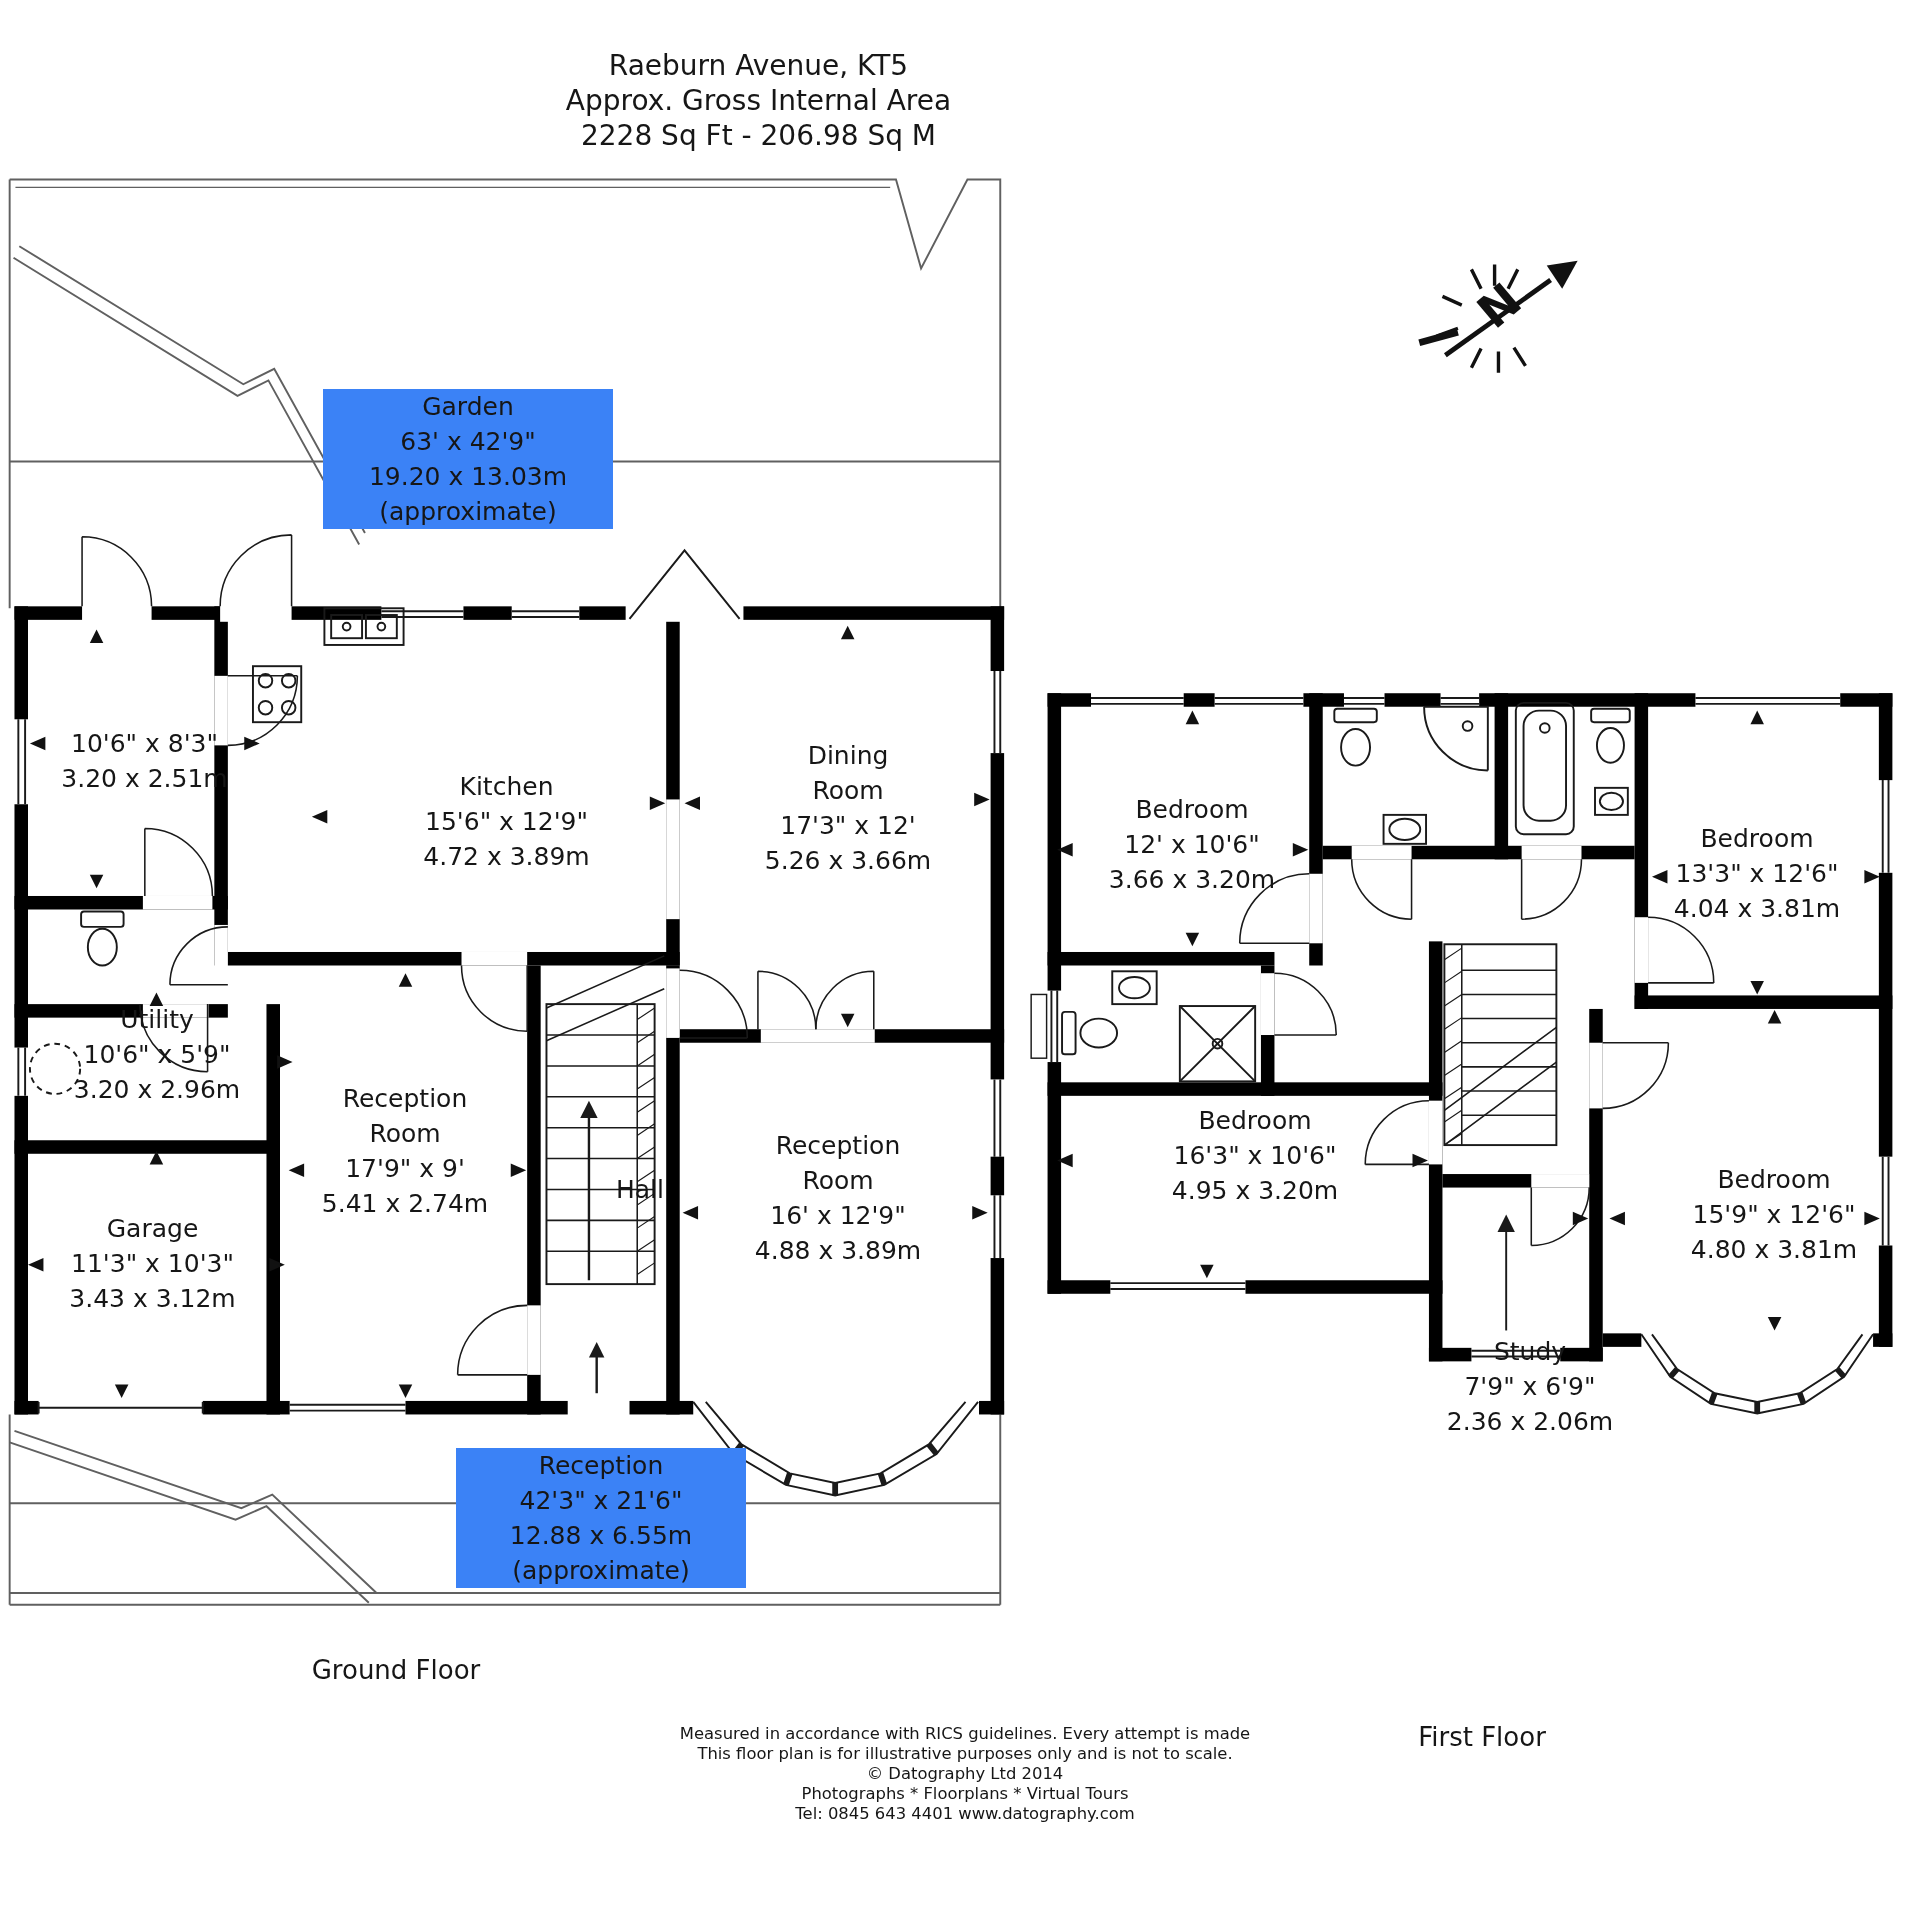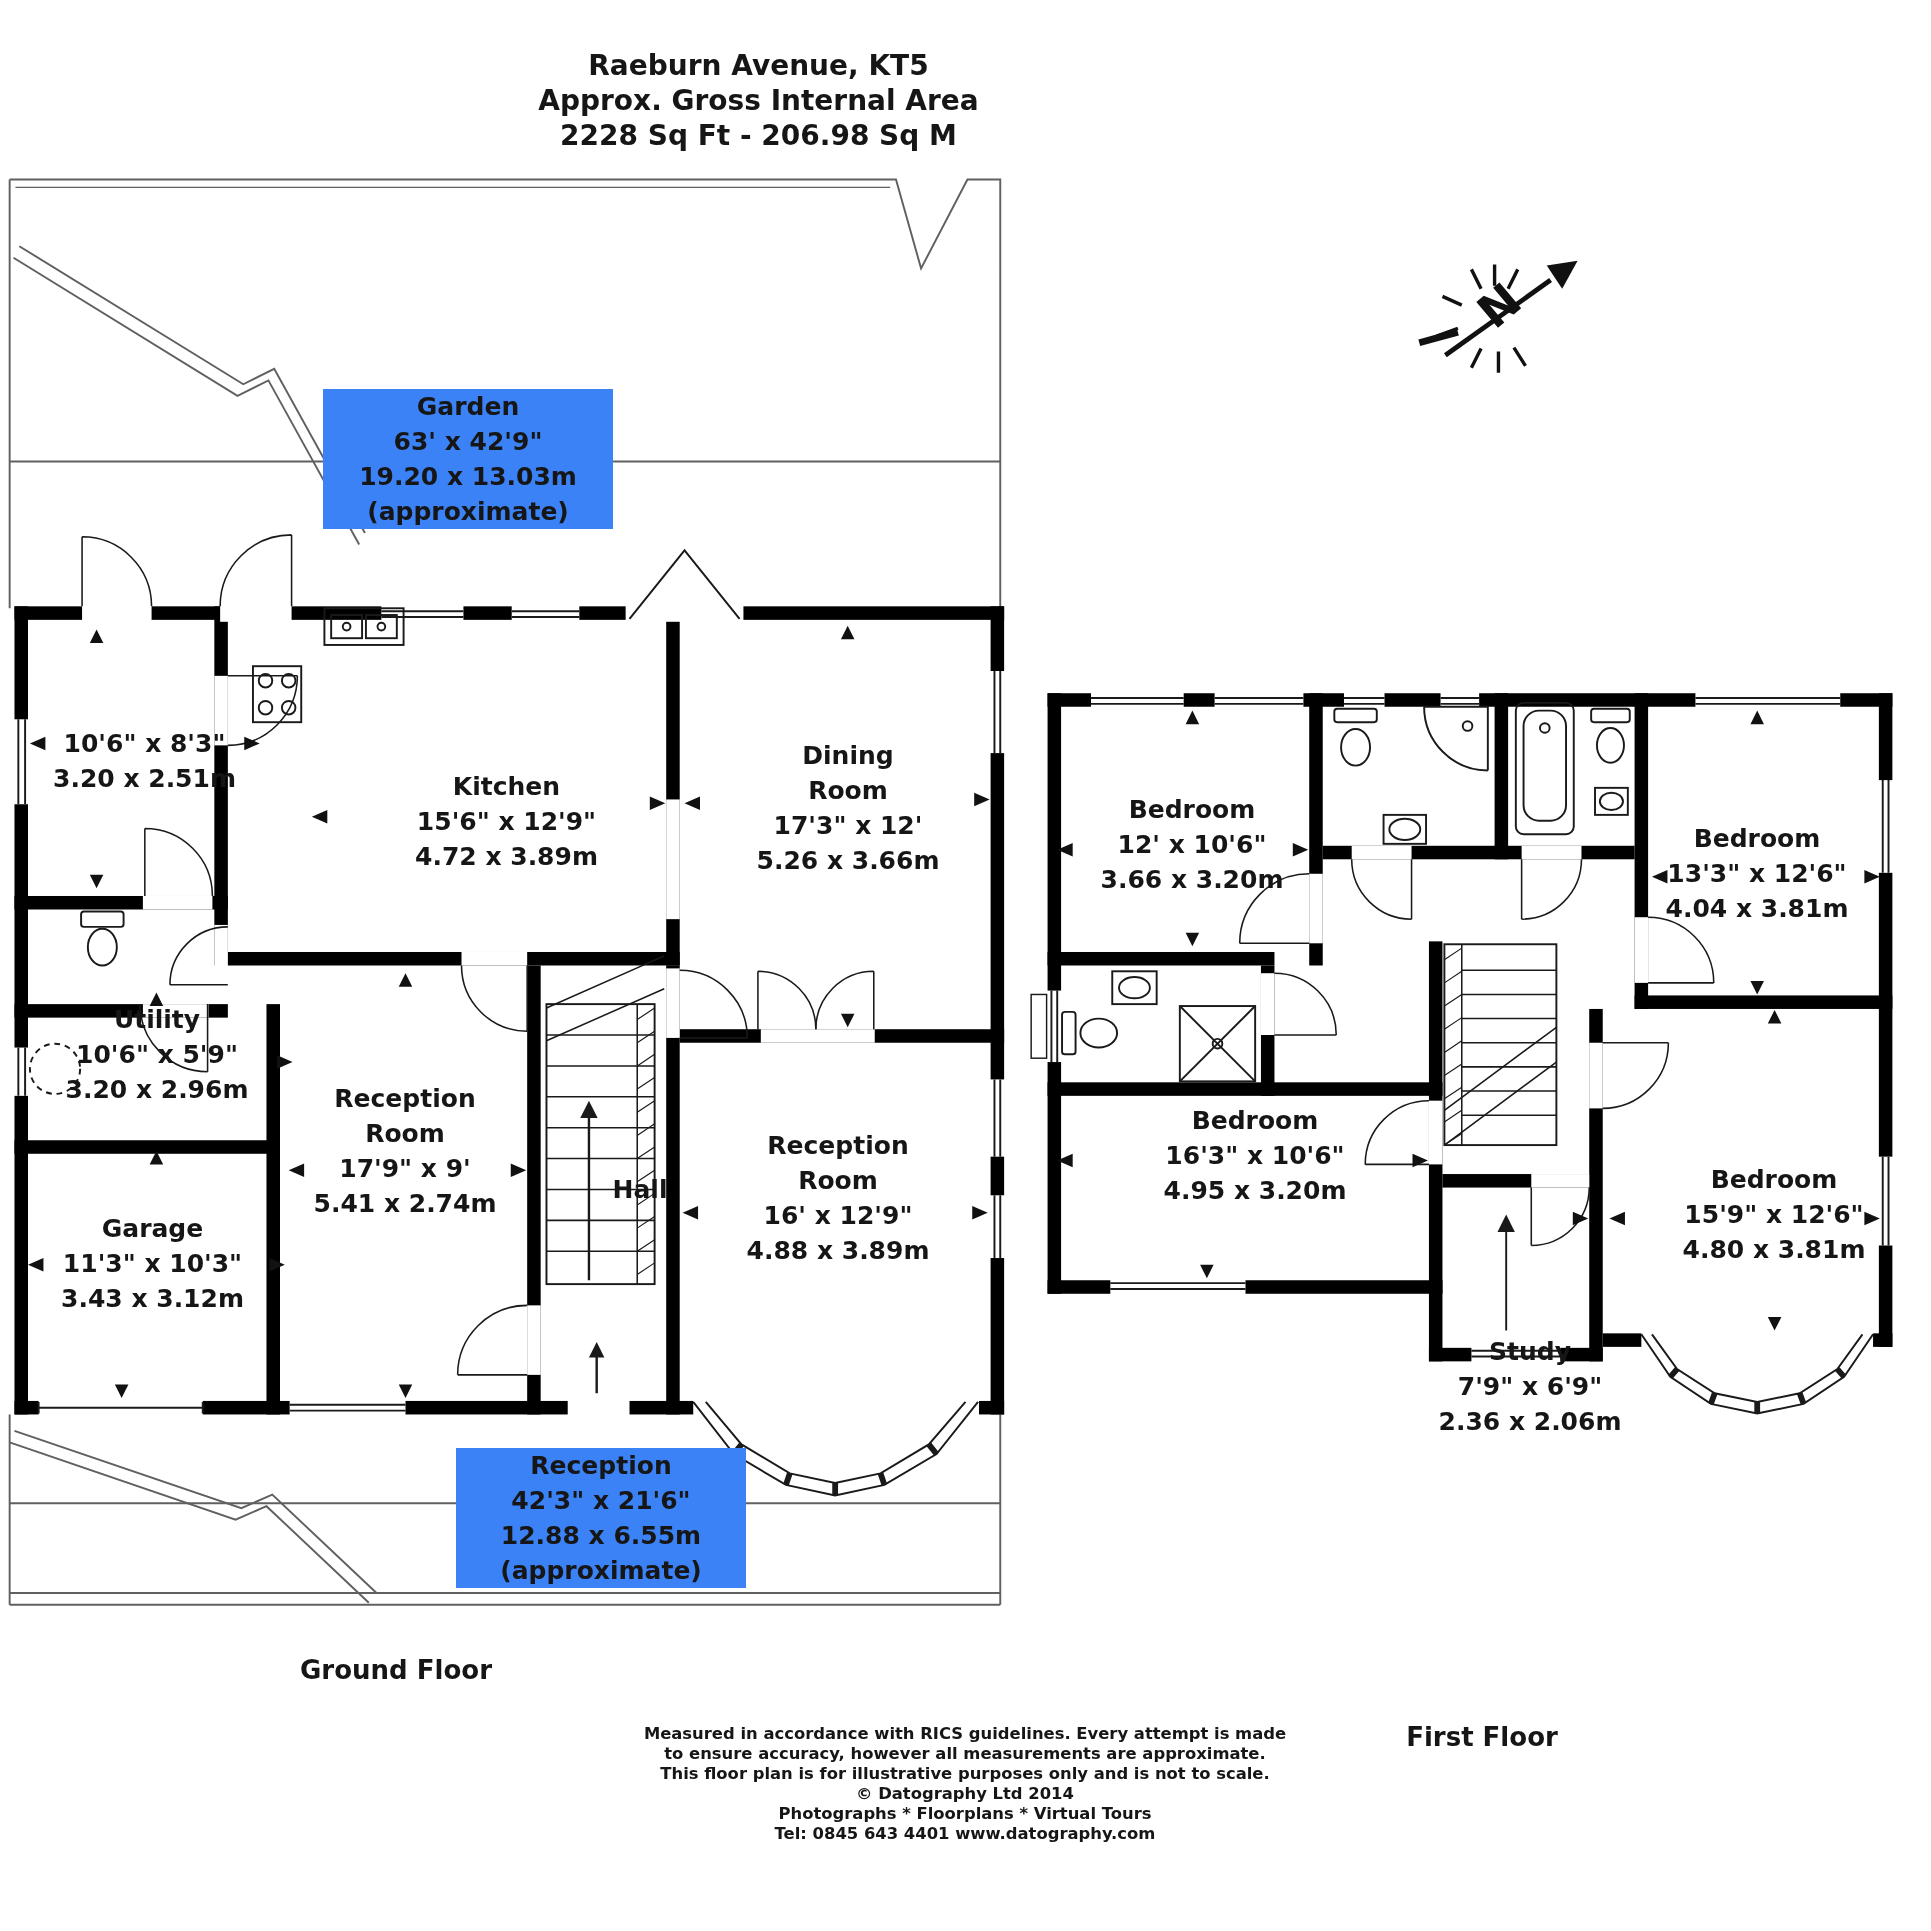--- a/index.html
+++ b/index.html
@@ -1,19 +1,19 @@
 <!DOCTYPE html>
 <html><head>
 <meta charset="utf-8">
 <style>
   html,body{margin:0;padding:0;}
   body{width:1931px;height:1931px;background:#fff;position:relative;overflow:hidden;
        font-family:"DejaVu Sans",sans-serif;}
   #plan-svg{position:absolute;left:0;top:0;z-index:1;}
-  .lbl{position:absolute;z-index:3;font-weight:bold;color:#161616;text-align:center;
+  .lbl{position:absolute;z-index:3;font-weight:normal;color:#161616;text-align:center;
        font-size:25px;line-height:35px;}
   .lbl .ln{white-space:pre-line;}
   .bg{background:#3b82f6;}
   .title{font-size:28px;line-height:35px;}
   .floorlbl{font-size:26px;}
   .footer{font-size:16.4px;line-height:20px;}
 </style>
 </head>
 <body>
 
@@ -443,19 +443,18 @@
   <div class="ln">7'9" x 6'9"</div>
   <div class="ln">2.36 x 2.06m</div>
 </div>
 
 <div class="lbl floorlbl" style="left:1337px;top:1720px;width:290px;">
   <div class="ln">First Floor</div>
 </div>
 
 <div class="lbl footer" style="left:579px;top:1724px;width:772px;">
   <div class="ln">Measured in accordance with RICS guidelines. Every attempt is made</div>
-  <div class="ln">to ensure accuracy, however all measurements are approximate.</div>
   <div class="ln">This floor plan is for illustrative purposes only and is not to scale.</div>
   <div class="ln">© Datography Ltd 2014</div>
   <div class="ln">Photographs * Floorplans * Virtual Tours</div>
   <div class="ln">Tel: 0845 643 4401 www.datography.com</div>
 </div>
 
 
 </body></html>

